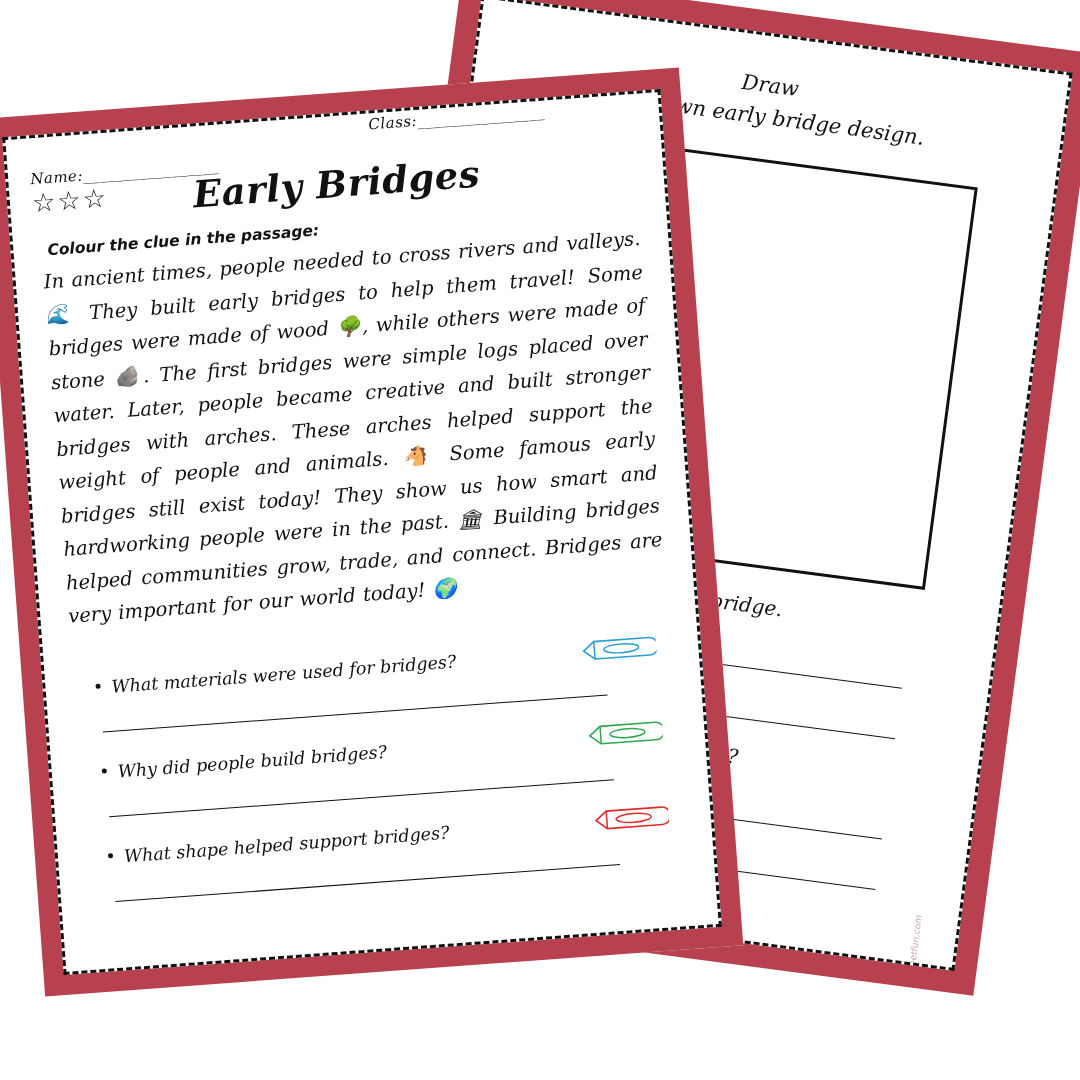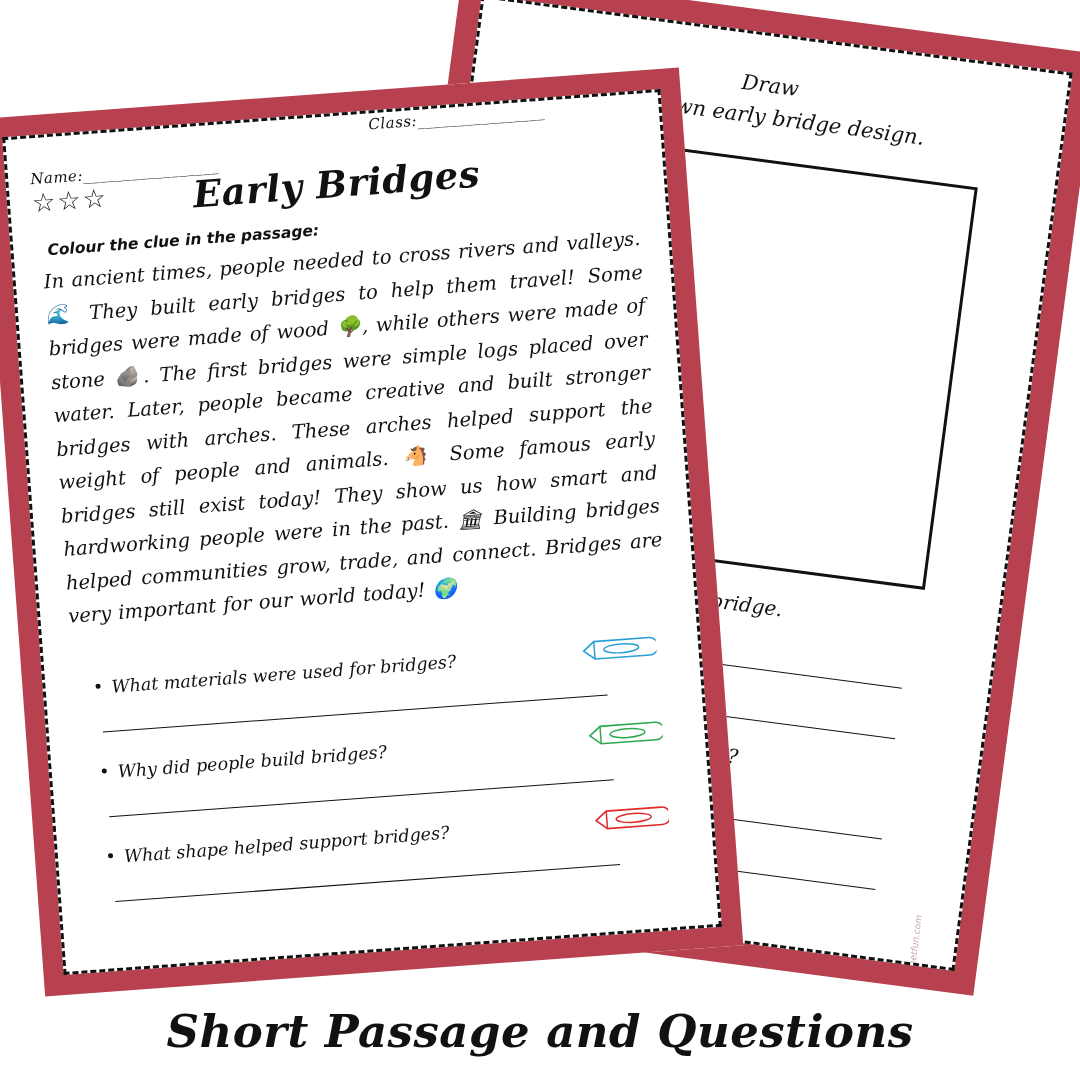--- a/index.html
+++ b/index.html
@@ -302,14 +302,13 @@
               <path d="M18 4 L18 30" fill="none" stroke="#e02b2b" stroke-width="2.2"></path>
             </svg>
             <div class="answer-line"></div>
           </div>
 
         </div>
       </div>
     </div>
   </div>
 
-  <div class="caption">Short Passage and Questions</div>
 </div>
 
 </body></html>

